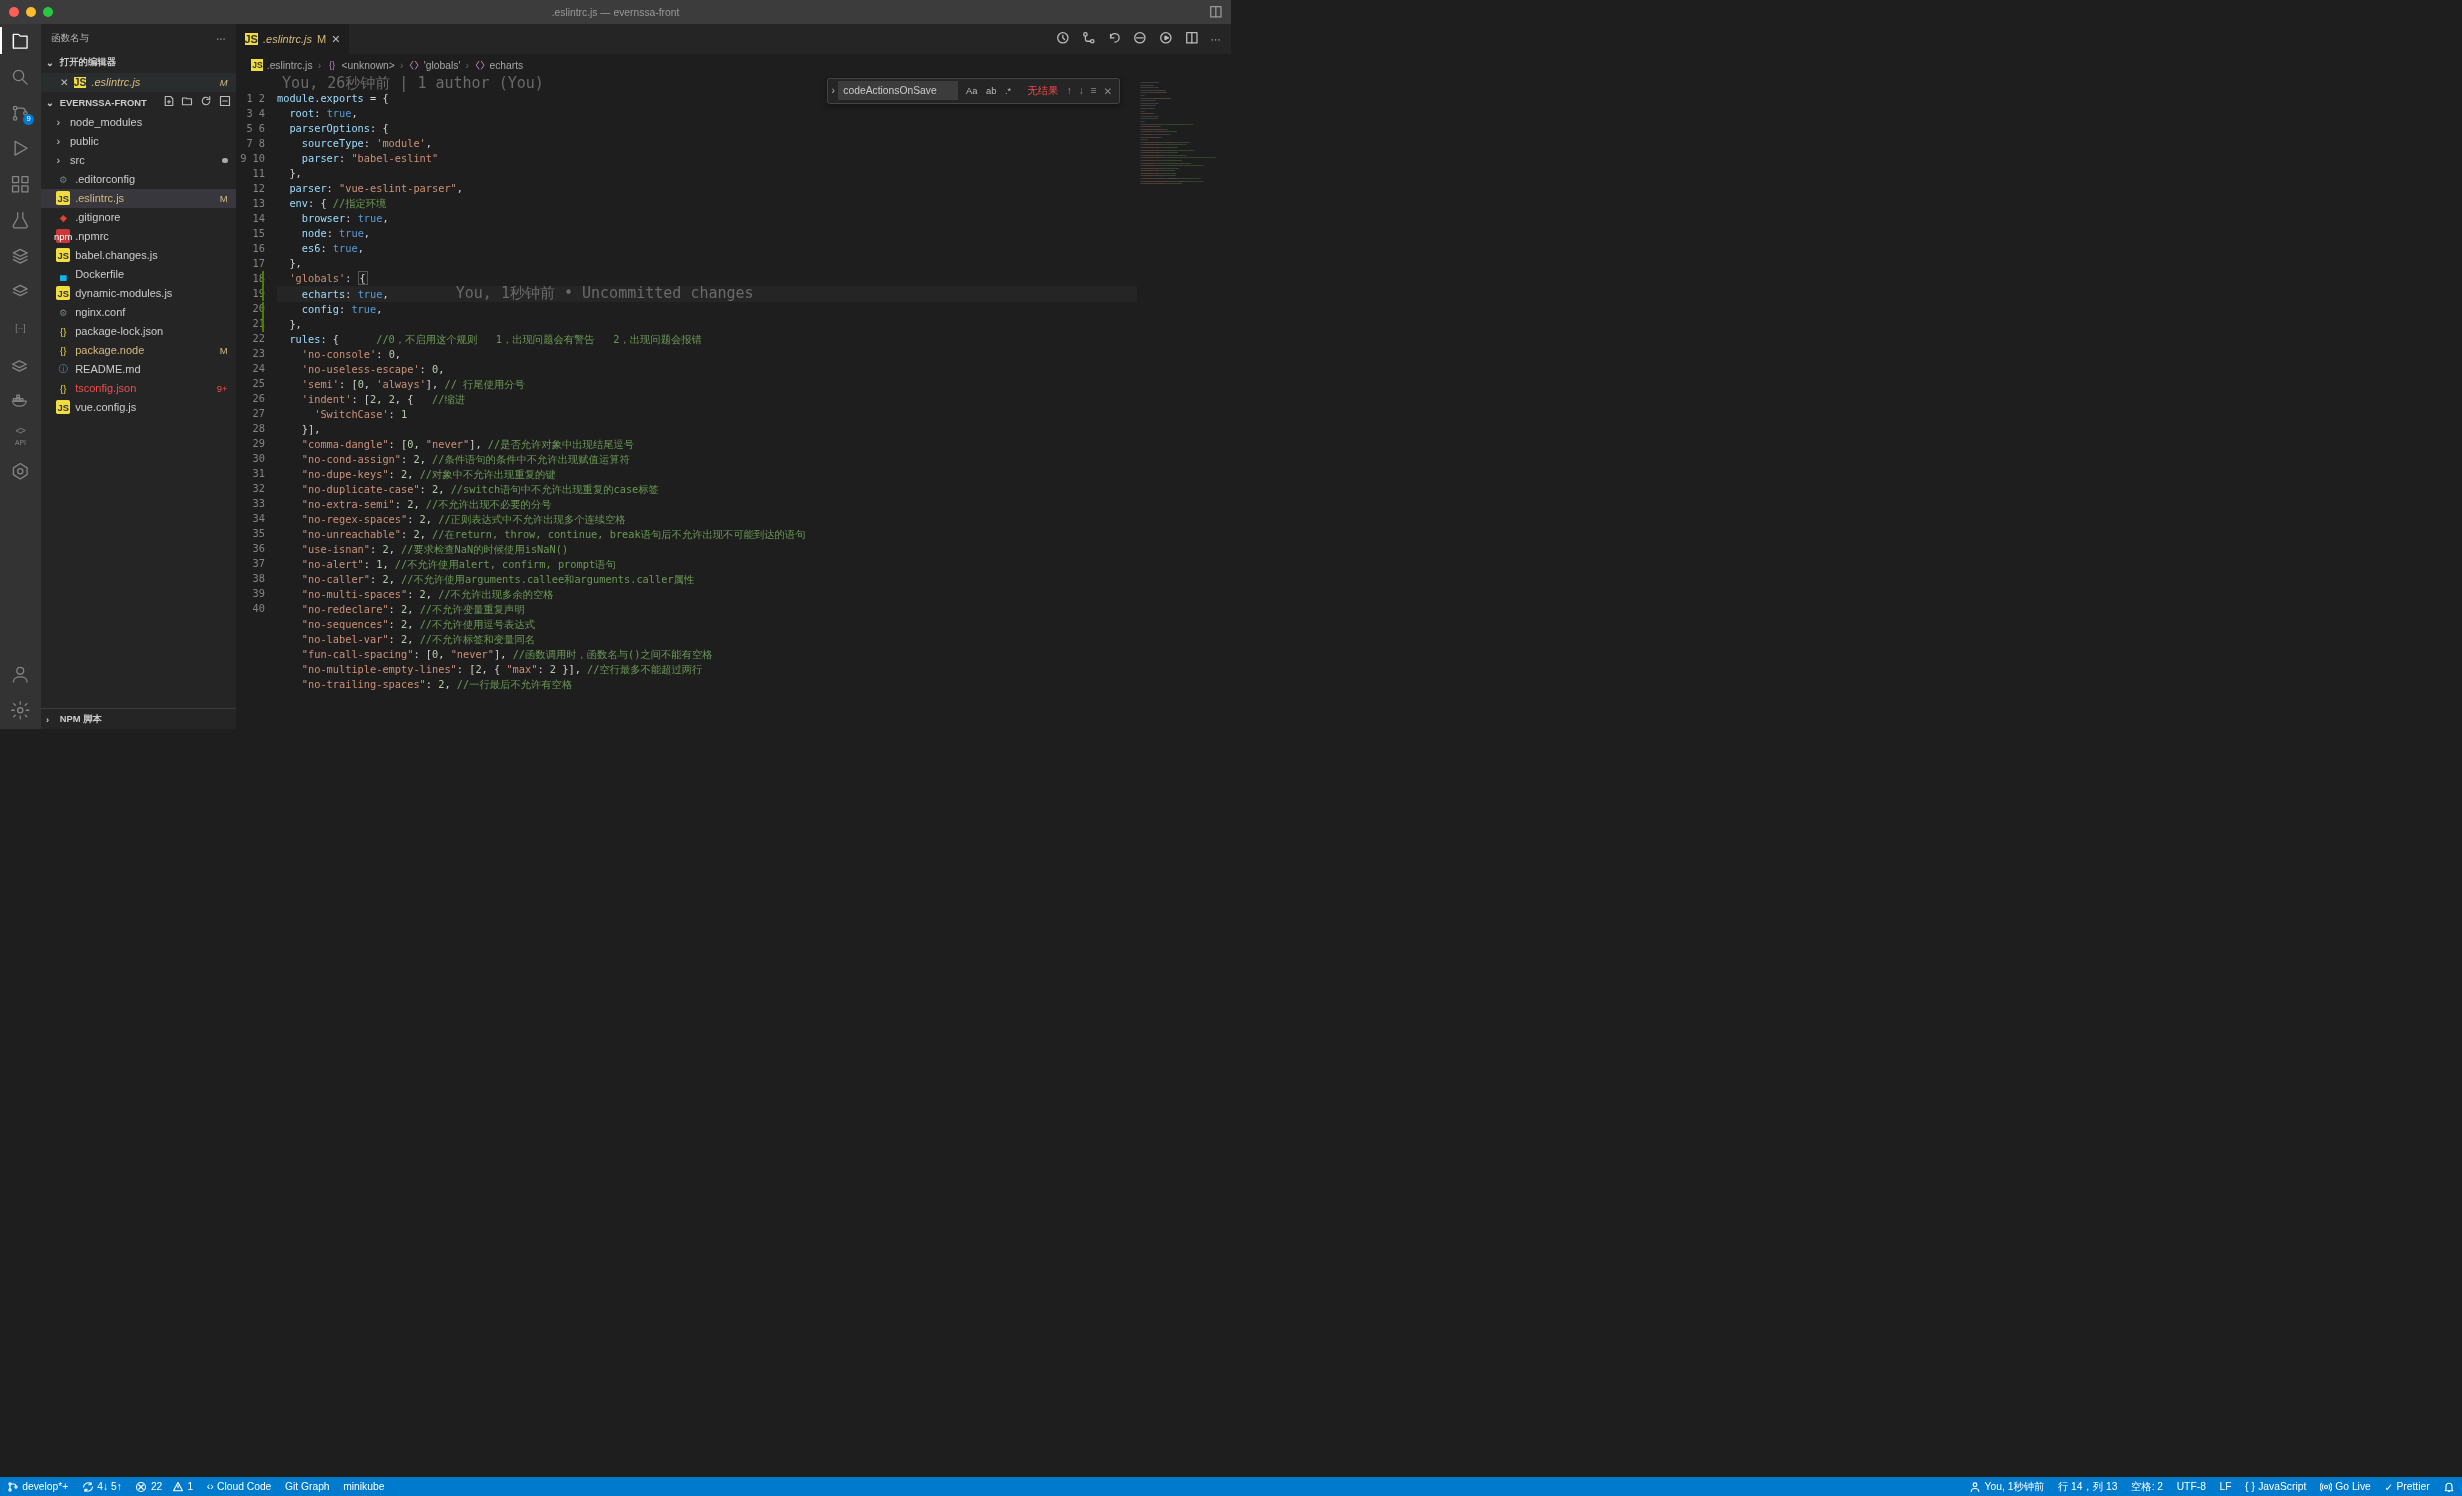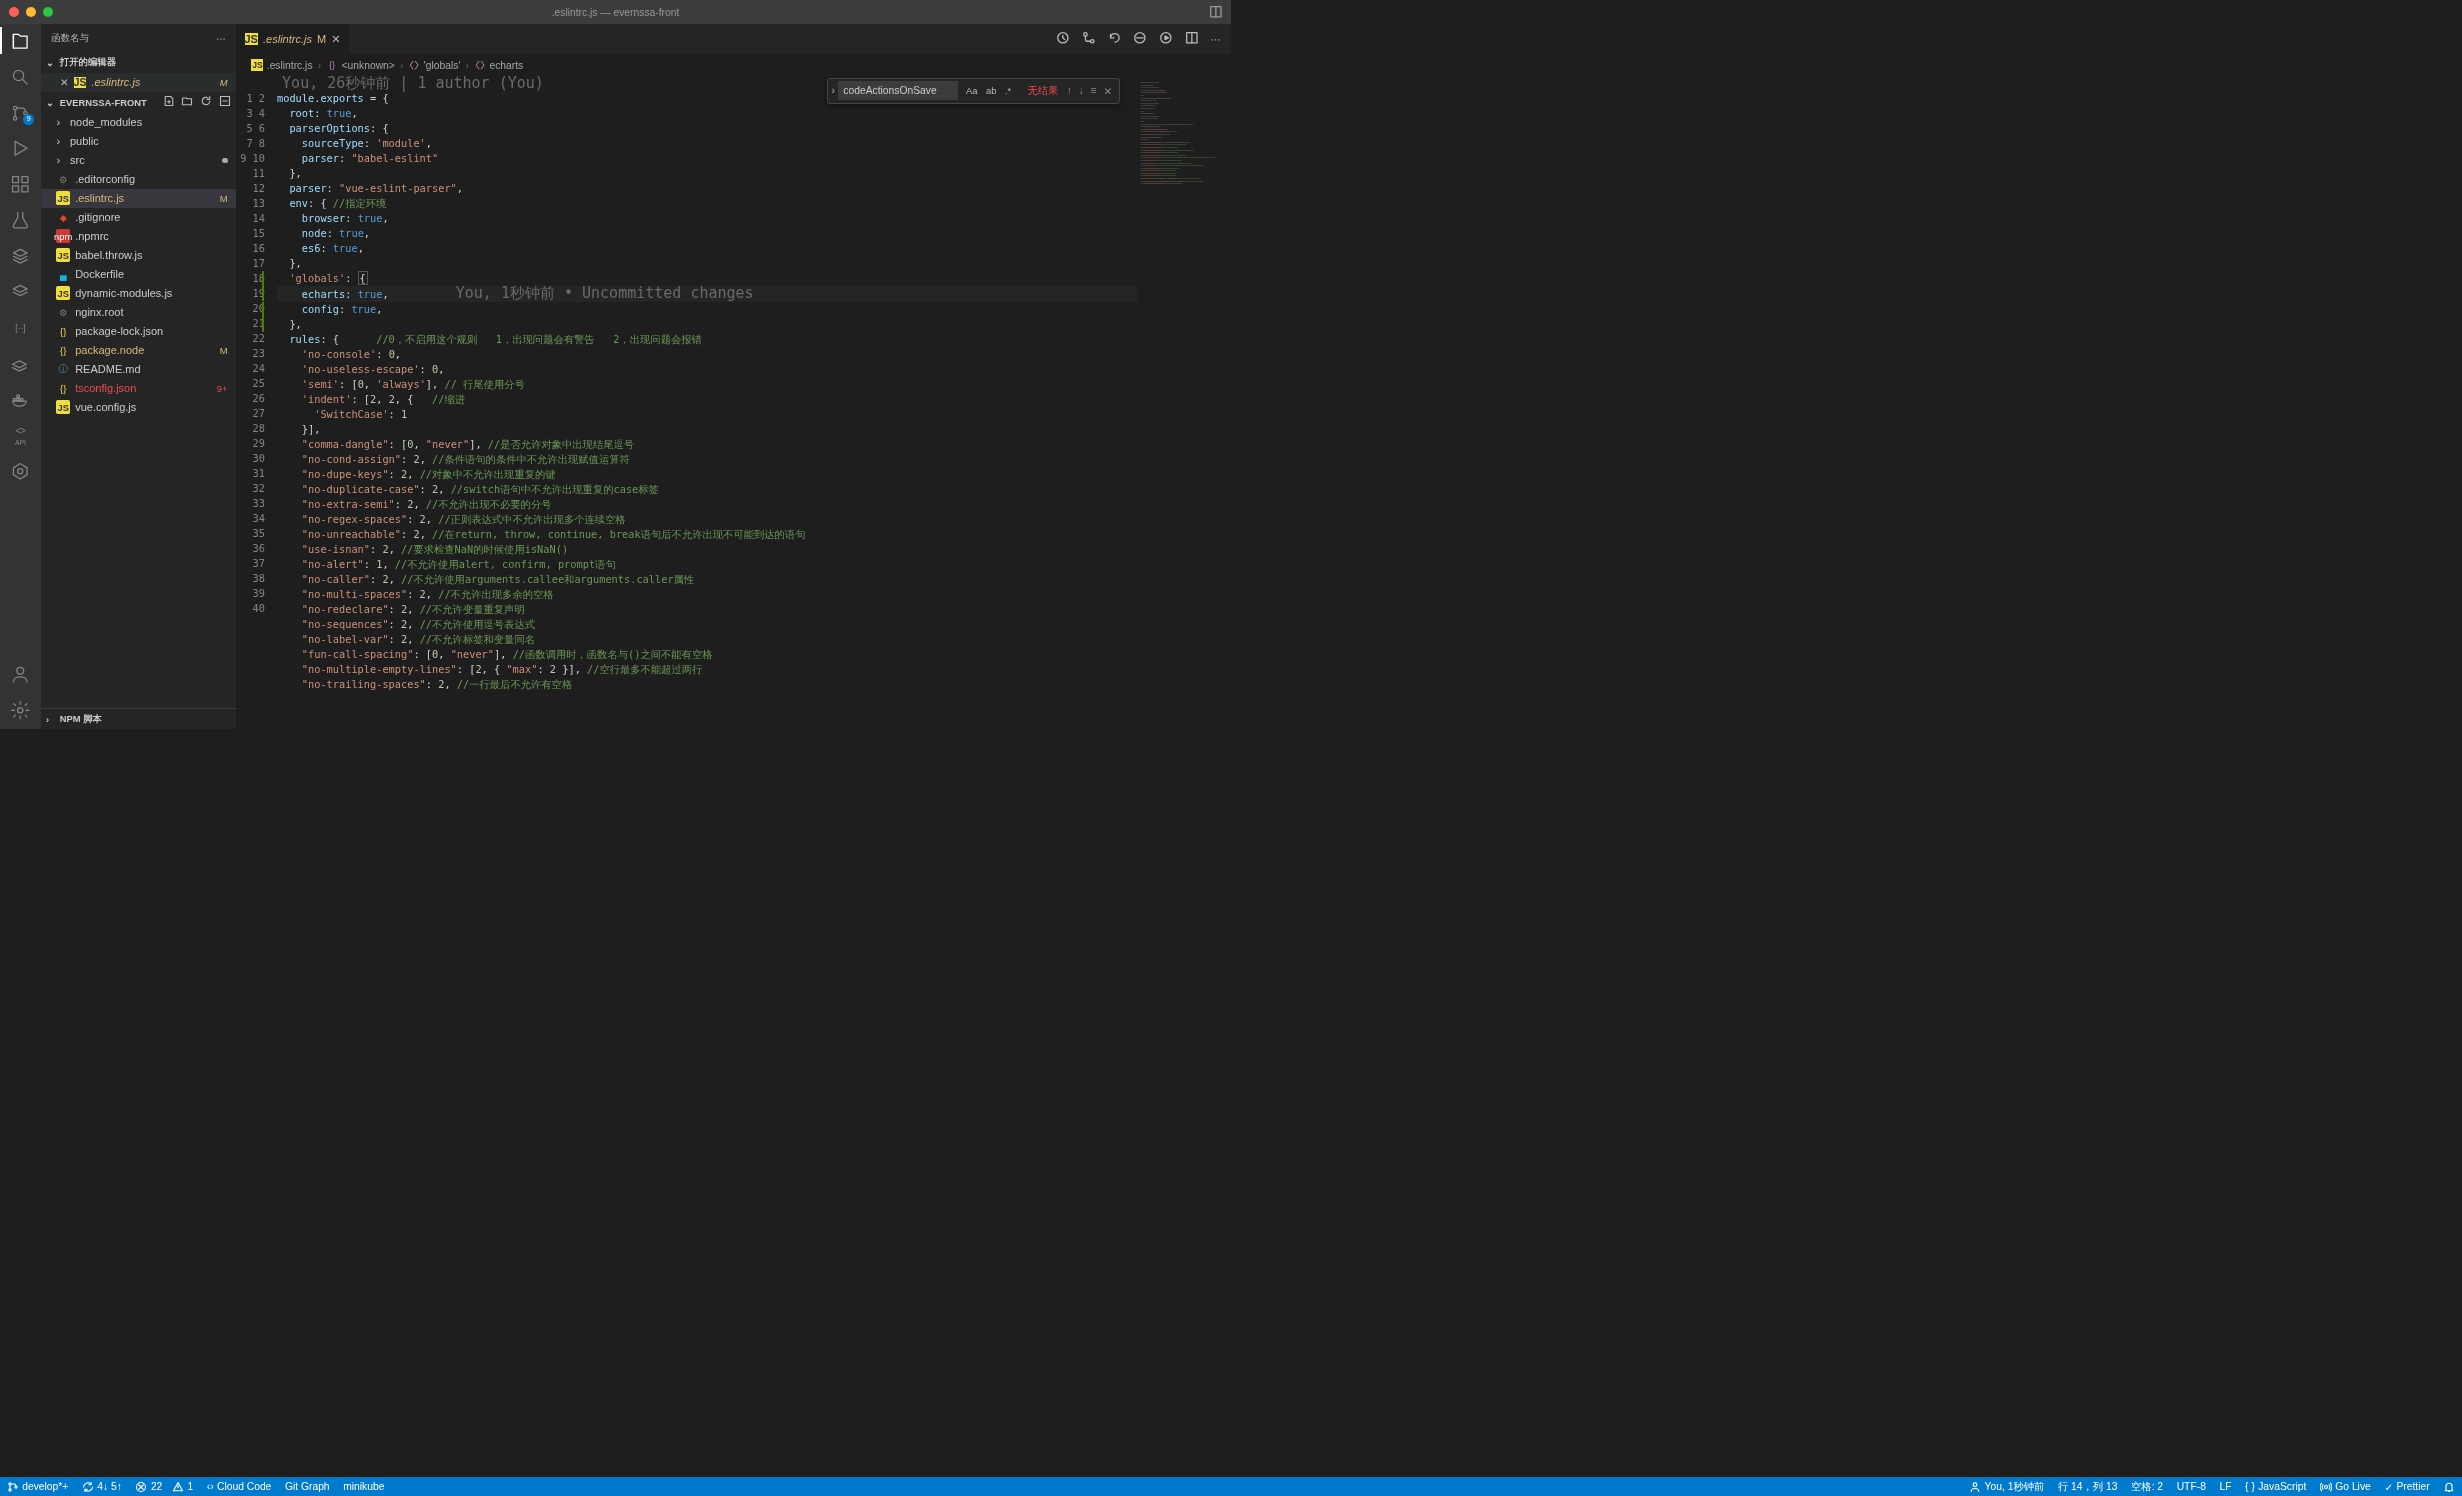--- a/index.html
+++ b/index.html
@@ -266,33 +266,33 @@
         <div class="tree-row">
           <span class="file-ico ico-git">◆</span>
           <span class="name">.gitignore</span>
         </div>
         <div class="tree-row">
           <span class="file-ico ico-npm">npm</span>
           <span class="name">.npmrc</span>
         </div>
         <div class="tree-row">
           <span class="file-ico ico-js">JS</span>
-          <span class="name">babel.throw.js</span>
+          <span class="name">babel.changes.js</span>
         </div>
         <div class="tree-row">
           <span class="file-ico ico-docker">▄</span>
           <span class="name">Dockerfile</span>
         </div>
         <div class="tree-row">
           <span class="file-ico ico-js">JS</span>
           <span class="name">dynamic-modules.js</span>
         </div>
         <div class="tree-row">
           <span class="file-ico ico-cfg">⚙</span>
-          <span class="name">nginx.root</span>
+          <span class="name">nginx.conf</span>
         </div>
         <div class="tree-row">
           <span class="file-ico ico-json">{}</span>
           <span class="name">package-lock.json</span>
         </div>
         <div class="tree-row">
           <span class="file-ico ico-json">{}</span>
           <span class="name mod">package.node</span>
           <span class="tag">M</span>
         </div>

